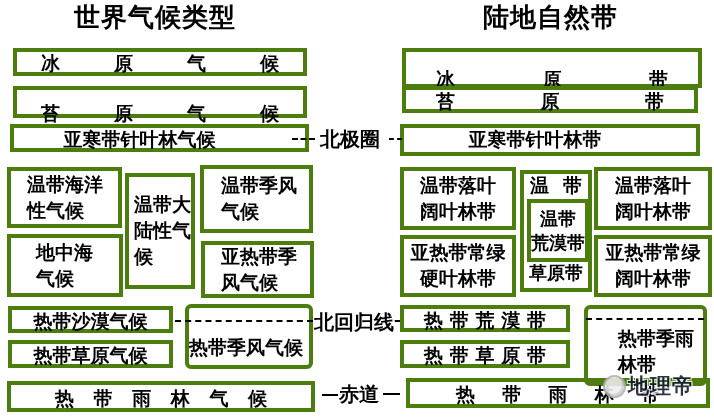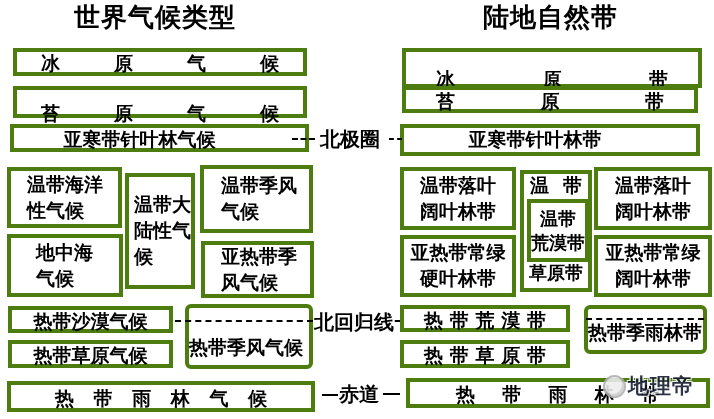--- a/index.html
+++ b/index.html
@@ -46,21 +46,21 @@
   #b-mid-top{position:absolute;left:0;top:1px;right:0;height:24px;padding:0 6px;
              text-align:justify;text-align-last:justify;line-height:22px;font-size:19px;}
   #b-desert-inner{position:absolute;left:3px;top:25px;width:62px;height:63px;
                   font-size:18px;line-height:24px;}
   #b-mid-bottom{position:absolute;left:0;bottom:2px;right:0;height:26px;
                 text-align:center;line-height:26px;font-size:18px;}
   #b-scleroph{left:400px;top:235px;width:116px;height:62px;}
   #b-broadleaf{left:594px;top:235px;width:118px;height:62px;}
   #b-tdesert{left:400px;top:305px;width:170px;height:27px;padding:0 20px;}
   #b-tsavanna{left:400px;top:340px;width:170px;height:28px;padding:0 20px;}
-  #b-monsoonf{left:584px;top:305px;width:123px;height:49px;}
+  #b-monsoonf{left:584px;top:305px;width:123px;height:81px;padding-left:30px;}
   #b-train{left:406px;top:378px;width:304px;height:30px;padding:0 46px;line-height:26px;}
 
   
   .dash{position:absolute;height:0;border-top:2px dashed #000;}
   .solid{position:absolute;height:0;border-top:2px solid #000;}
   #d-arc-l{left:292px;top:138px;width:23px;}
   #d-arc-r{left:389px;top:138px;width:13px;}
   #d-trop-l{left:175px;top:320px;width:138px;z-index:3;}
   #d-trop-r{left:386px;top:320px;width:14px;}
   #d-trop-in{left:586px;top:318px;width:118px;z-index:3;}

